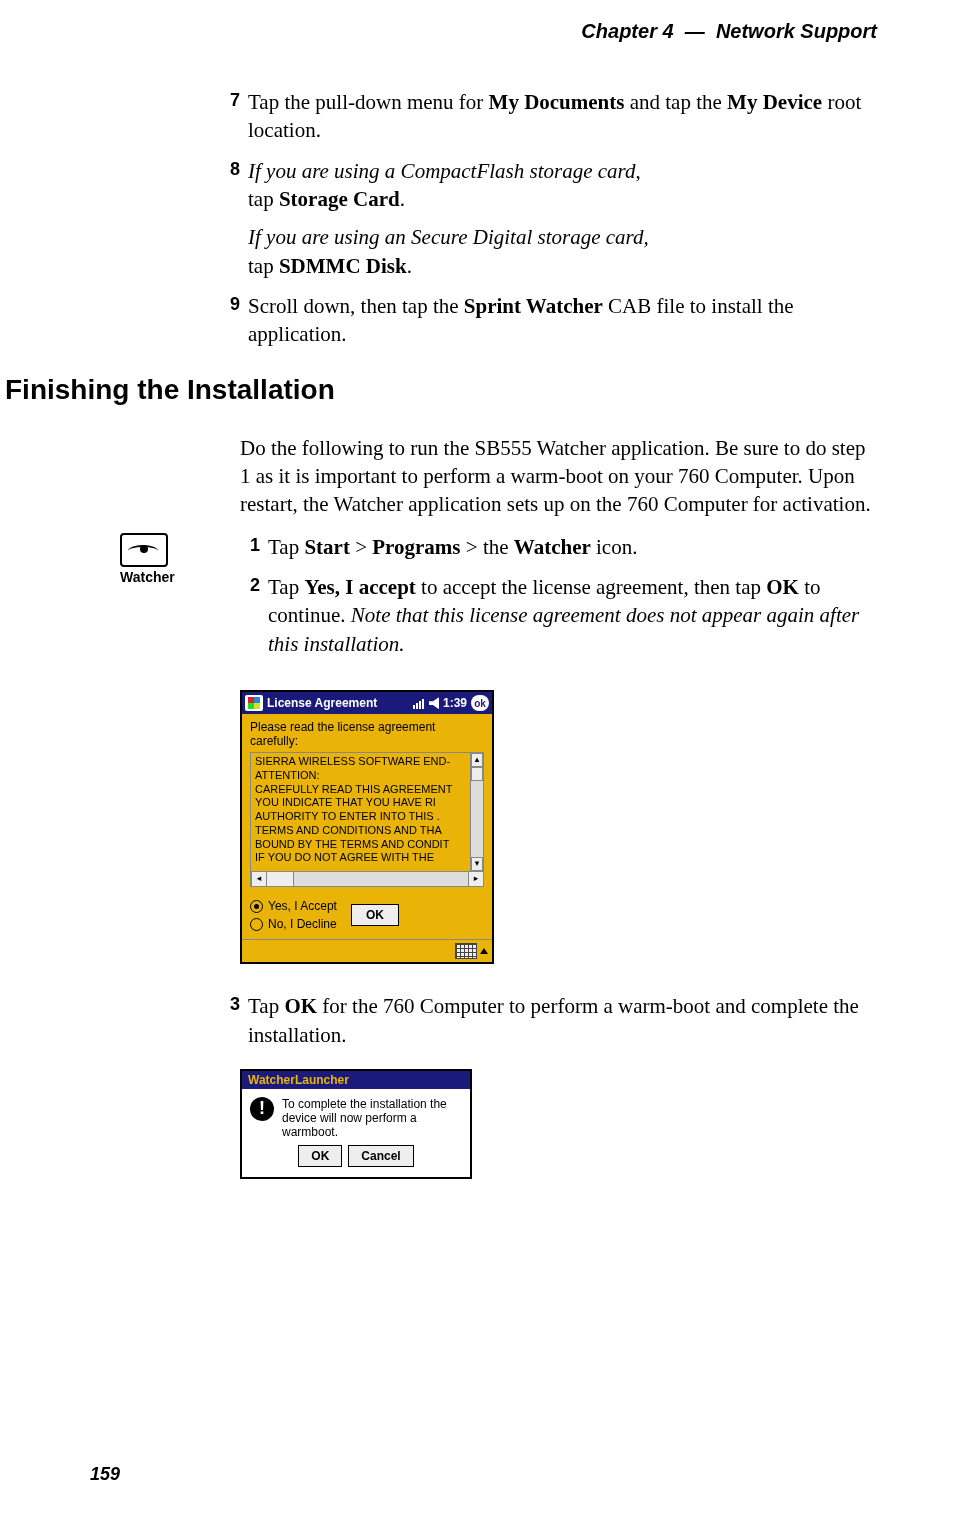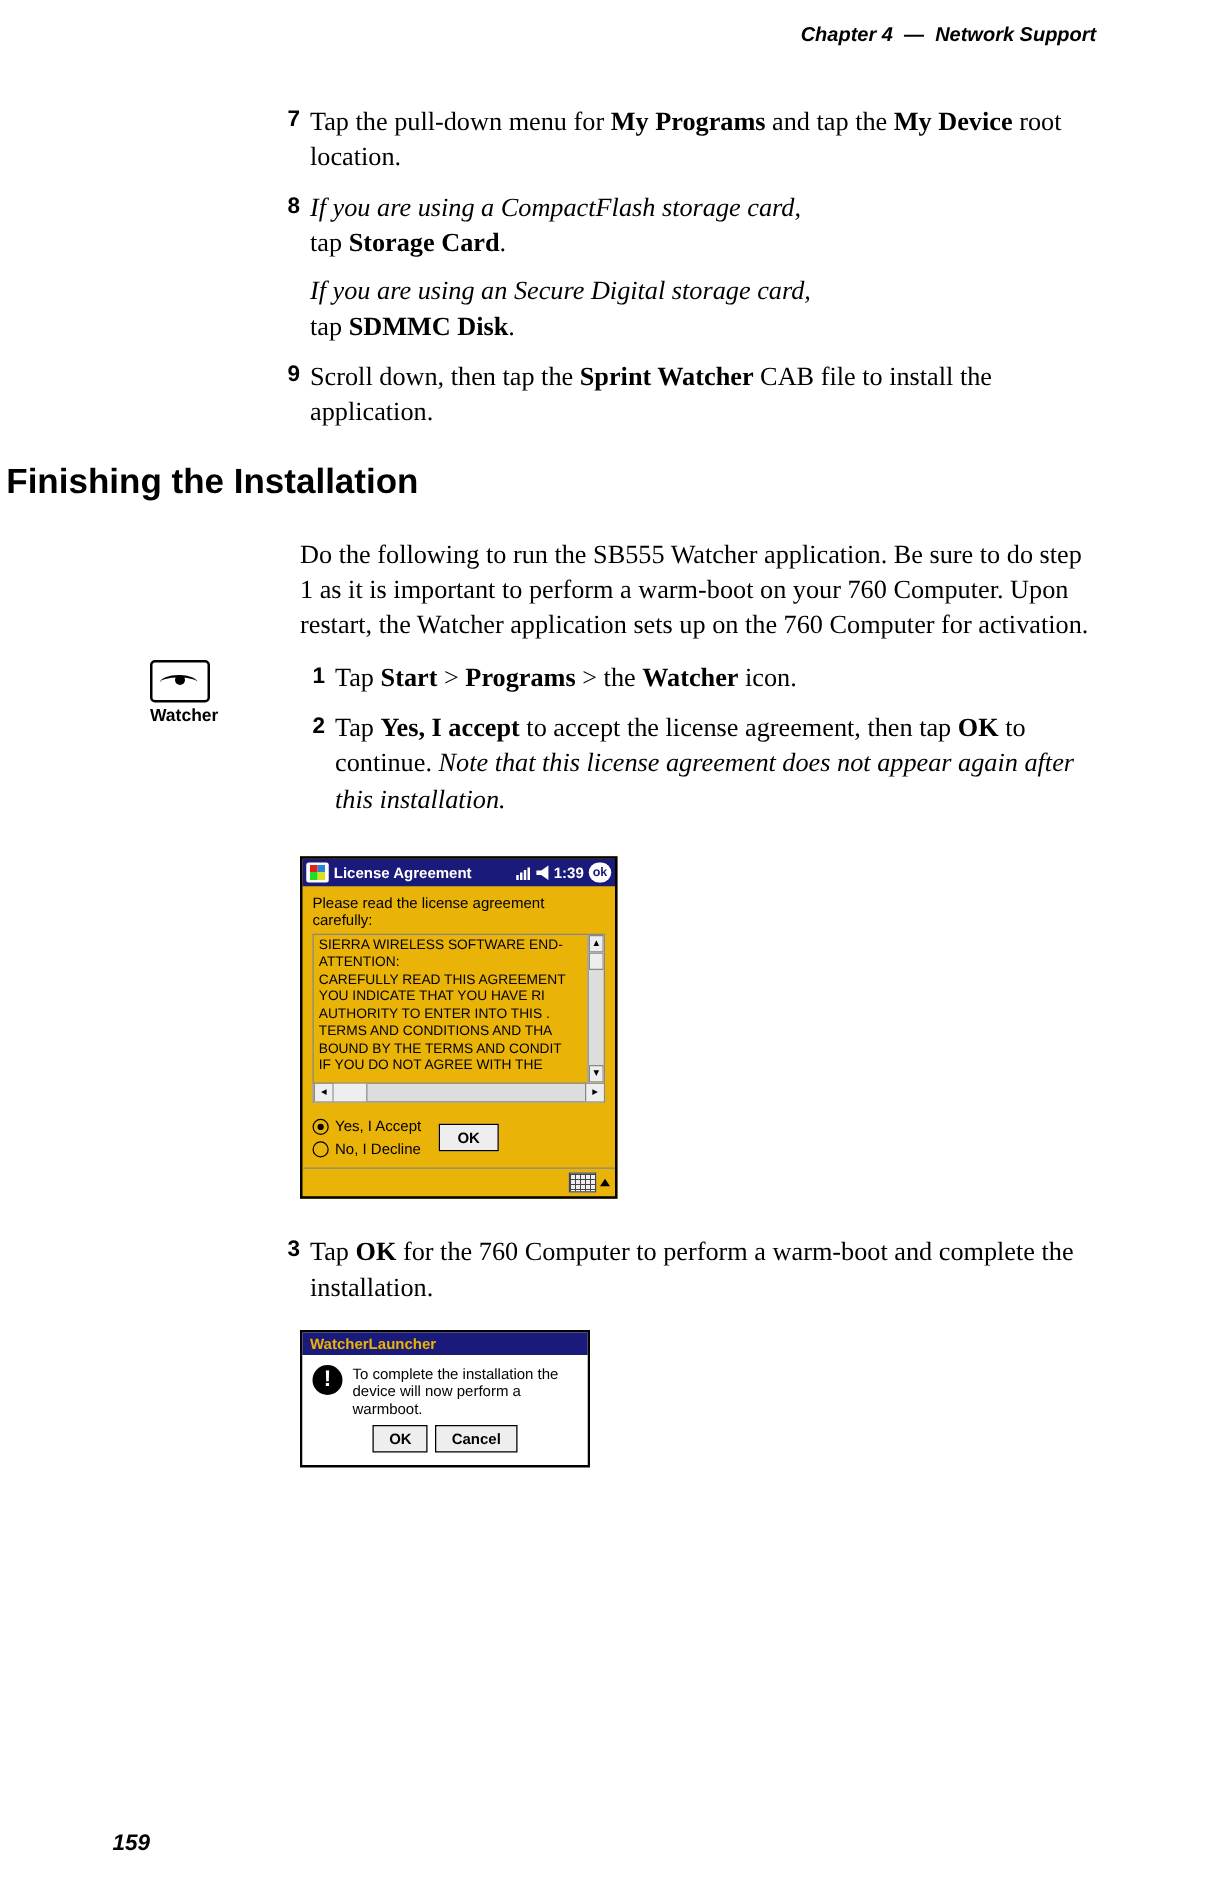--- a/index.html
+++ b/index.html
@@ -15,21 +15,21 @@
     height: 1519px;
     position: relative;
     box-sizing: border-box;
     padding: 20px 90px 0 100px;
   }
   .header {
     text-align: right;
     font-family: Arial, Helvetica, sans-serif;
     font-style: italic;
     font-weight: bold;
-    font-size: 16px;
+    font-size: 20px;
     margin-top: 0;
   }
   .content {
     margin-top: 45px;
   }
   .ol-block {
     margin-left: 120px;
     margin-right: 0;
   }
   .ol-item {
@@ -359,21 +359,21 @@
     &nbsp;<span>—</span>&nbsp;
     <span>Network Support</span>
   </div>
 
   <div class="content">
 
     <div class="ol-block">
 
       <div class="ol-item">
         <span class="ol-num">7</span>
-        <span>Tap the pull-down menu for </span><b>My Programs</b><span> and tap the </span><b>My Device</b><span> root location.</span>
+        <span>Tap the pull-down menu for </span><b>My Documents</b><span> and tap the </span><b>My Device</b><span> root location.</span>
       </div>
 
       <div class="ol-item">
         <span class="ol-num">8</span>
         <i>If you are using a CompactFlash storage card</i><span>,</span><br>
         <span>tap </span><b>Storage Card</b><span>.</span>
         <div class="subblock">
           <i>If you are using an Secure Digital storage card,</i><br>
           <span>tap </span><b>SDMMC Disk</b><span>.</span>
         </div>

